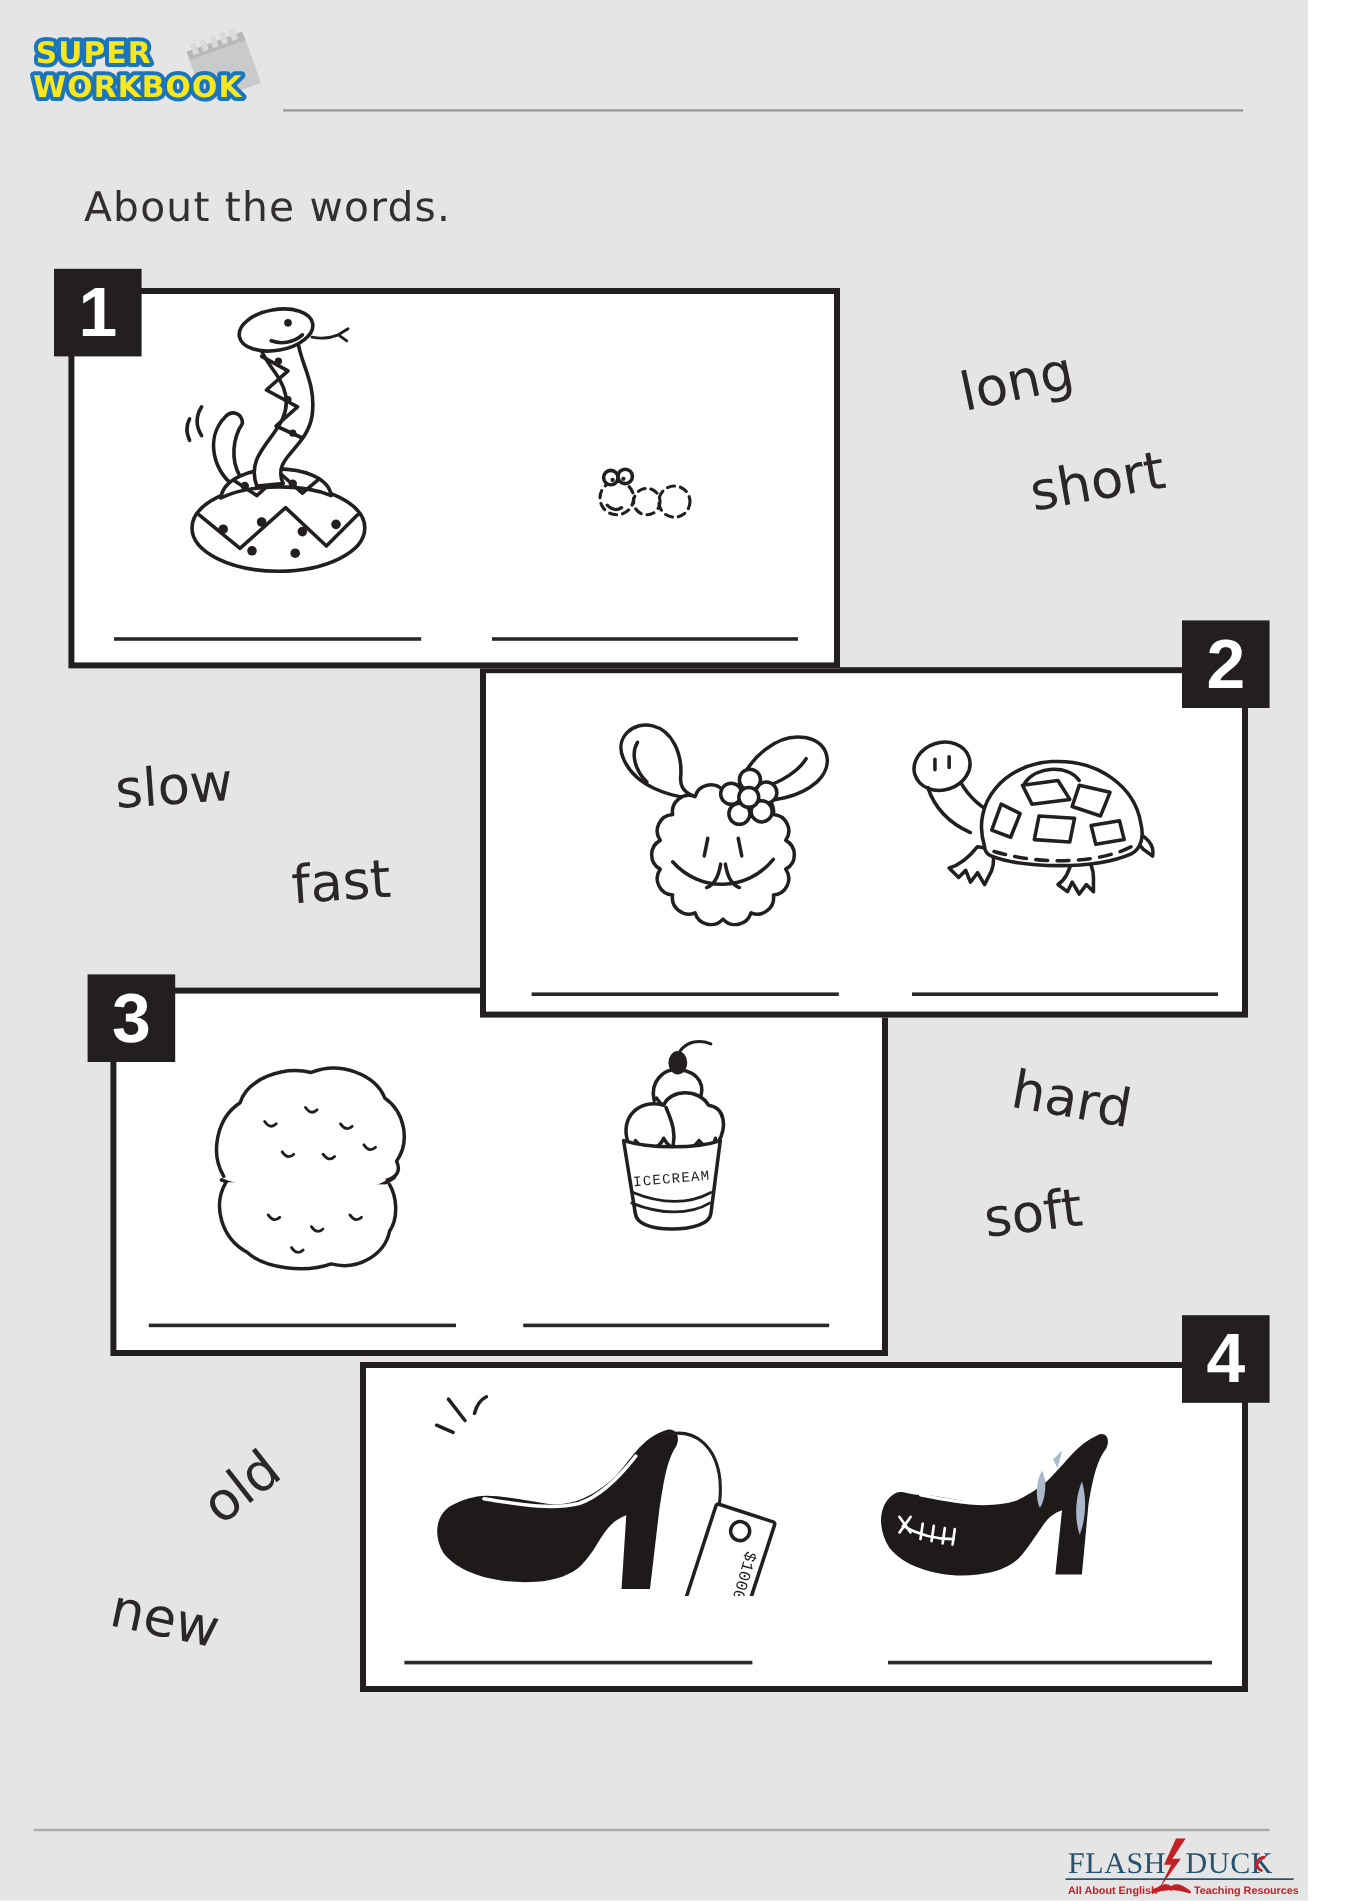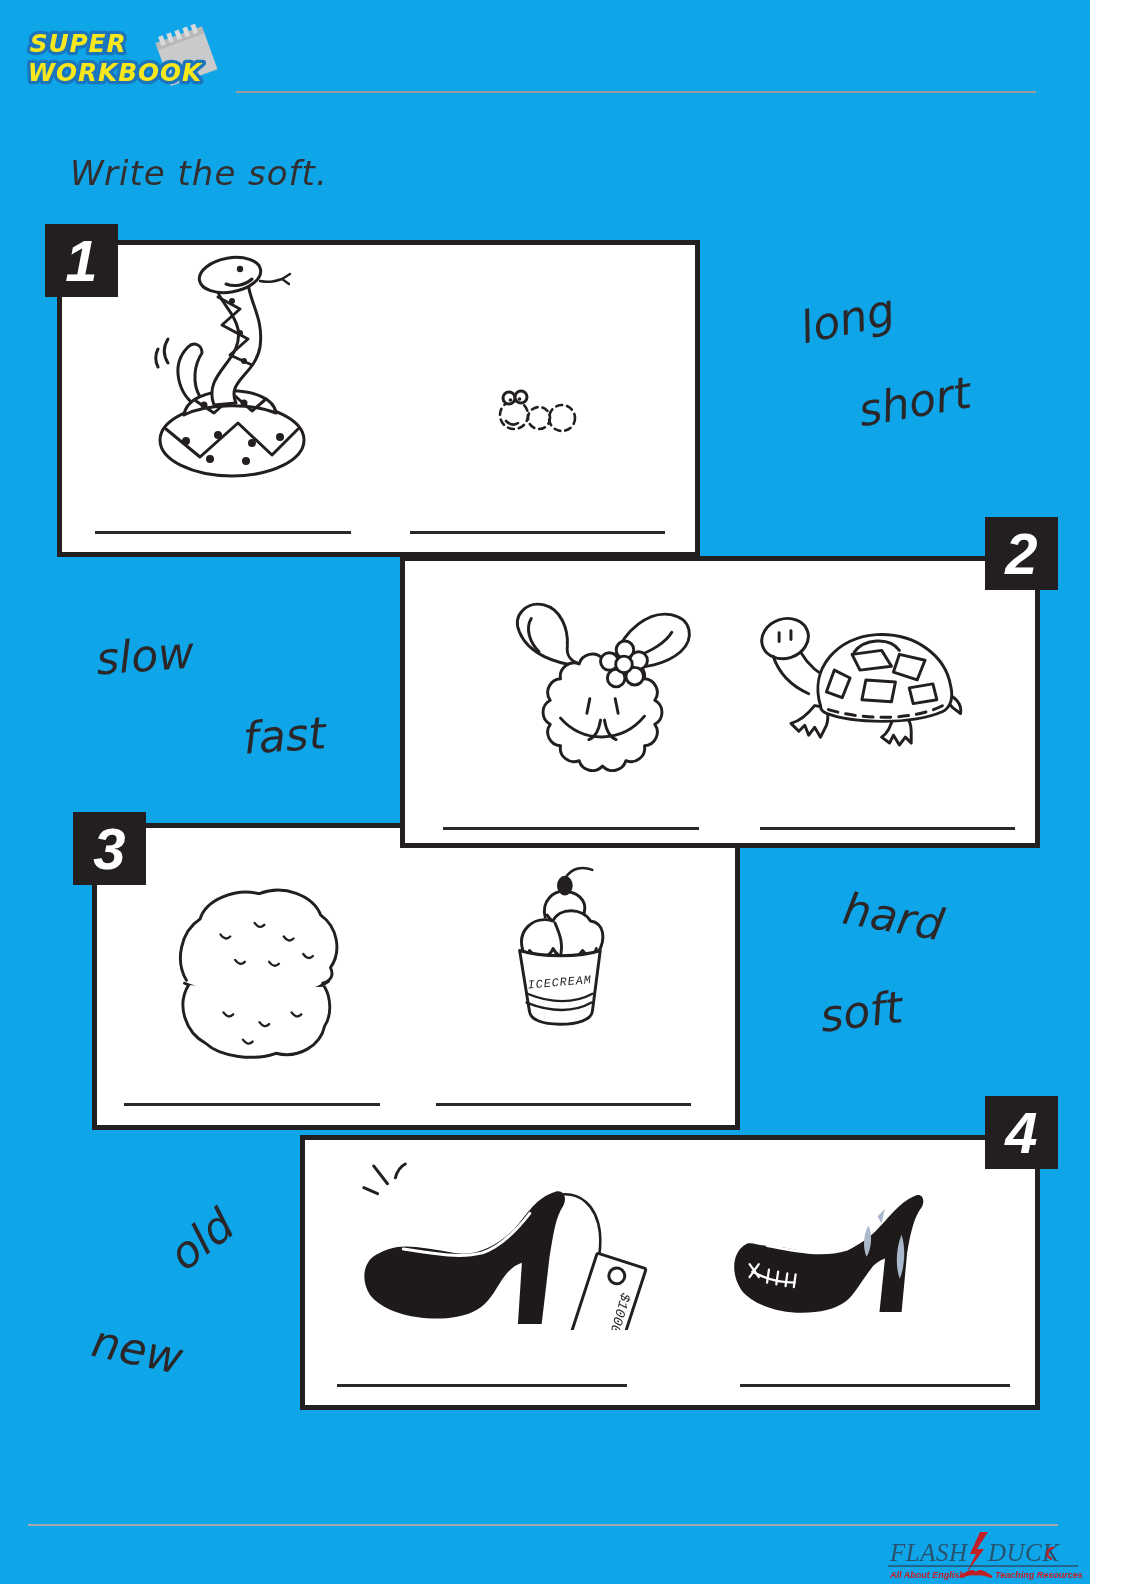--- a/index.html
+++ b/index.html
@@ -1,17 +1,17 @@
 <!DOCTYPE html>
 <html><head>
 <meta charset="utf-8">
 <style>
   html,body{margin:0;padding:0;background:#ffffff;}
-  #page{position:relative;width:1090px;height:1584px;background:#0ea5e9;overflow:hidden;
-        font-family:"DejaVu Sans",sans-serif;color:#231f20;font-style:italic;}
+  #page{position:relative;width:1090px;height:1584px;background:#e5e5e5;overflow:hidden;
+        font-family:"DejaVu Sans",sans-serif;color:#231f20;}
   .hline{position:absolute;background:#9b9b9d;height:2px;}
   #instruction{position:absolute;left:70px;top:153px;font-size:34px;letter-spacing:1px;color:#332f30;}
   .box{position:absolute;background:#ffffff;border:5px solid #231f20;box-sizing:border-box;}
   #box1{left:57px;top:240px;width:643px;height:317px;z-index:8;}
   #box2{left:400px;top:556px;width:640px;height:292px;z-index:6;}
   #box3{left:92px;top:823px;width:648px;height:307px;z-index:4;}
   #box4{left:300px;top:1135px;width:740px;height:275px;z-index:2;}
   .plate{position:absolute;width:73px;height:73px;background:#231f20;color:#ffffff;
          font-family:"Liberation Sans",sans-serif;font-weight:bold;font-size:58px;
          display:flex;align-items:center;justify-content:center;}
@@ -48,21 +48,21 @@
       <rect x="14" y="-11" width="5" height="10" fill="#d9dadc"></rect>
       <rect x="23" y="-11" width="5" height="10" fill="#d9dadc"></rect>
       <rect x="32" y="-11" width="5" height="10" fill="#d9dadc"></rect>
       <rect x="41" y="-11" width="5" height="10" fill="#d9dadc"></rect>
     </g>
     <text x="6" y="30" font-family="DejaVu Sans" font-weight="bold" font-size="26" letter-spacing="1" fill="#f8e71c" stroke="#1b75bc" stroke-width="7" paint-order="stroke" stroke-linejoin="round">SUPER</text>
     <text x="4" y="60" font-family="DejaVu Sans" font-weight="bold" font-size="26" letter-spacing="1" fill="#f8e71c" stroke="#1b75bc" stroke-width="7" paint-order="stroke" stroke-linejoin="round">WORKBOOK</text>
   </svg>
   <div class="hline" style="left:236px;top:91px;width:800px;"></div>
 
-  <div id="instruction">Write the soft.</div>
+  <div id="instruction">About the words.</div>
 
   <div class="box" id="box1">
     <svg class="illus" style="left:90px;top:8px;" width="155" height="228" viewBox="0 0 155 228" fill="none" stroke="#231f20" stroke-width="3" stroke-linecap="round" stroke-linejoin="round">
       <path d="M 46,154 C 26,142 18,112 36,94 C 42,88 50,92 50,100 C 42,112 40,130 48,144" fill="#ffffff"></path>
       <path d="M 16,86 C 11,94 11,102 16,110"></path>
       <path d="M 6,96 C 3,102 3,108 6,114"></path>
       <ellipse cx="80" cy="187" rx="72" ry="36" fill="#ffffff"></ellipse>
       <path d="M 14,176 L 48,204 L 86,170 L 120,202 L 146,176"></path>
       <g fill="#231f20" stroke="none">
         <circle cx="34" cy="188" r="4"></circle>

